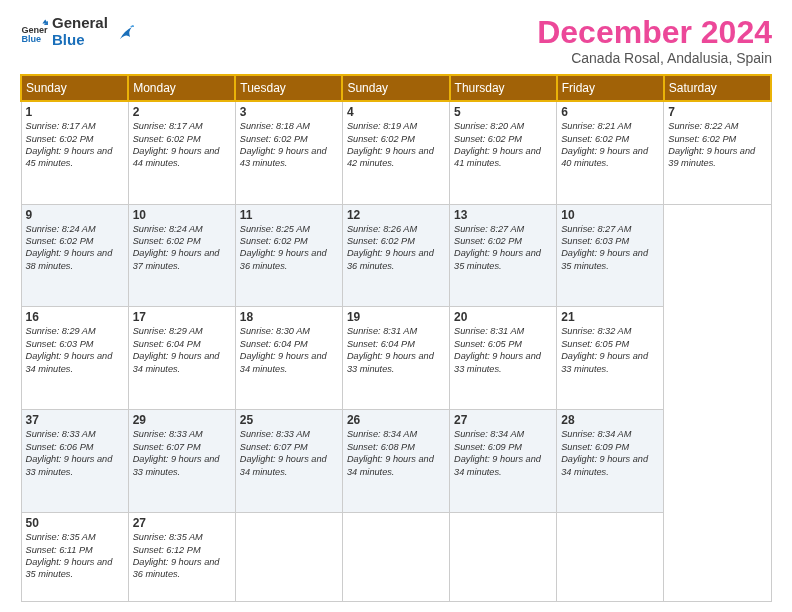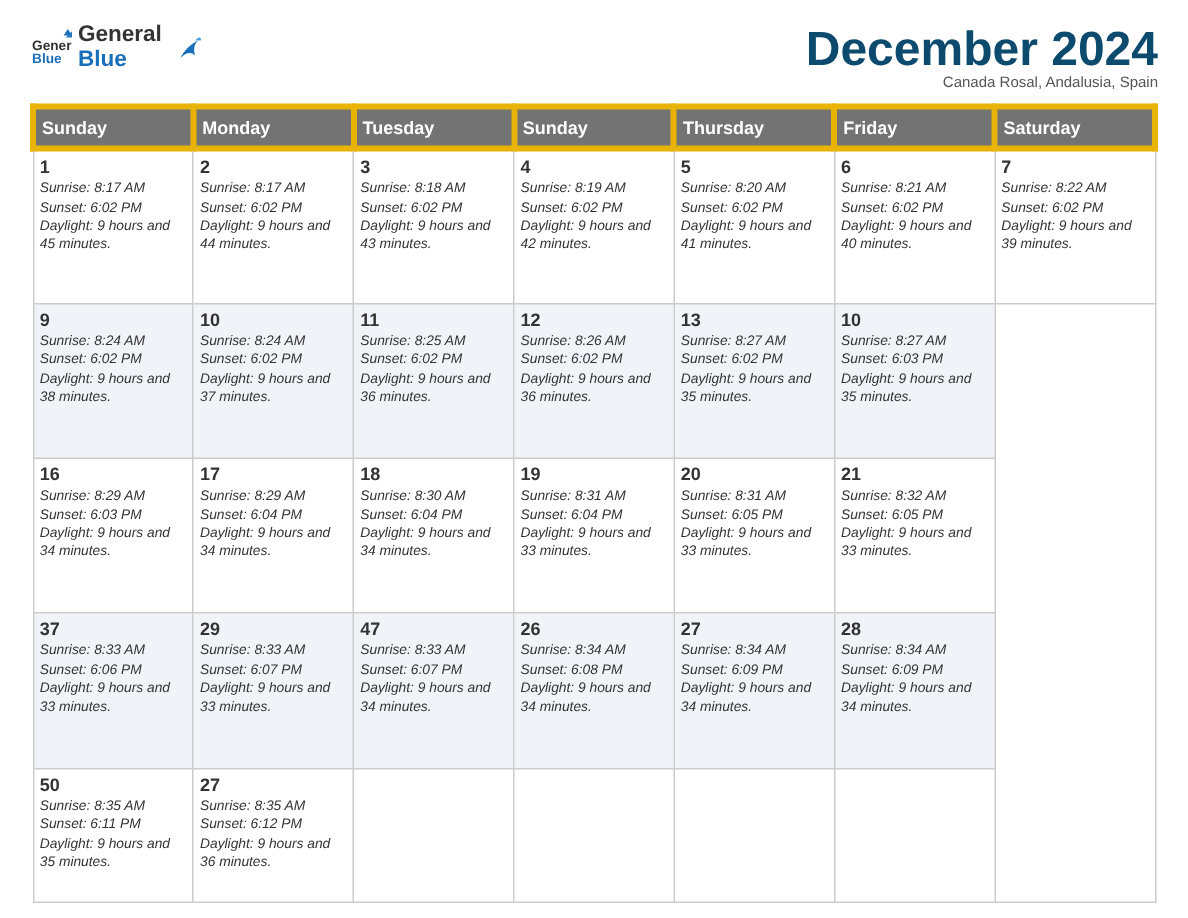--- a/index.html
+++ b/index.html
@@ -31,43 +31,43 @@
     .logo-icon {
       width: 28px;
       height: 28px;
     }
     .title-block {
       text-align: right;
     }
     .month-title {
       font-size: 32px;
       font-weight: bold;
-      color: #0c4a6e;
+      color: #ec4899;
       line-height: 1.1;
     }
     .location {
-      font-size: 10px;
+      font-size: 14px;
       color: #555;
     }
     .calendar {
       flex: 1;
       border: 1px solid #ccc;
       border-collapse: collapse;
       width: 100%;
       table-layout: fixed;
       font-size: 10px;
     }
     .calendar th {
-      background: #737373;
+      background: #a16207;
       color: white;
       padding: 5px 4px;
       font-size: 12px;
-      font-weight: bold;
+      font-weight: normal;
       text-align: left;
-      border: 4px solid #eab308;
+      border: 2px solid #eab308;
     }
     .calendar td {
       border: 1px solid #ccc;
       vertical-align: top;
       padding: 3px 4px;
       background: #fff;
       height: 88px;
     }
     .calendar tr:last-child td {
       height: 76px;
@@ -217,21 +217,21 @@
         <tr class="row-alt">
           <td>
             <span class="day-num">37</span>
             <div class="day-info">Sunrise: 8:33 AM<br>Sunset: 6:06 PM<br>Daylight: 9 hours and 33 minutes.</div>
           </td>
           <td>
             <span class="day-num">29</span>
             <div class="day-info">Sunrise: 8:33 AM<br>Sunset: 6:07 PM<br>Daylight: 9 hours and 33 minutes.</div>
           </td>
           <td>
-            <span class="day-num">47</span>
+            <span class="day-num">25</span>
             <div class="day-info">Sunrise: 8:33 AM<br>Sunset: 6:07 PM<br>Daylight: 9 hours and 34 minutes.</div>
           </td>
           <td>
             <span class="day-num">26</span>
             <div class="day-info">Sunrise: 8:34 AM<br>Sunset: 6:08 PM<br>Daylight: 9 hours and 34 minutes.</div>
           </td>
           <td>
             <span class="day-num">27</span>
             <div class="day-info">Sunrise: 8:34 AM<br>Sunset: 6:09 PM<br>Daylight: 9 hours and 34 minutes.</div>
           </td>

